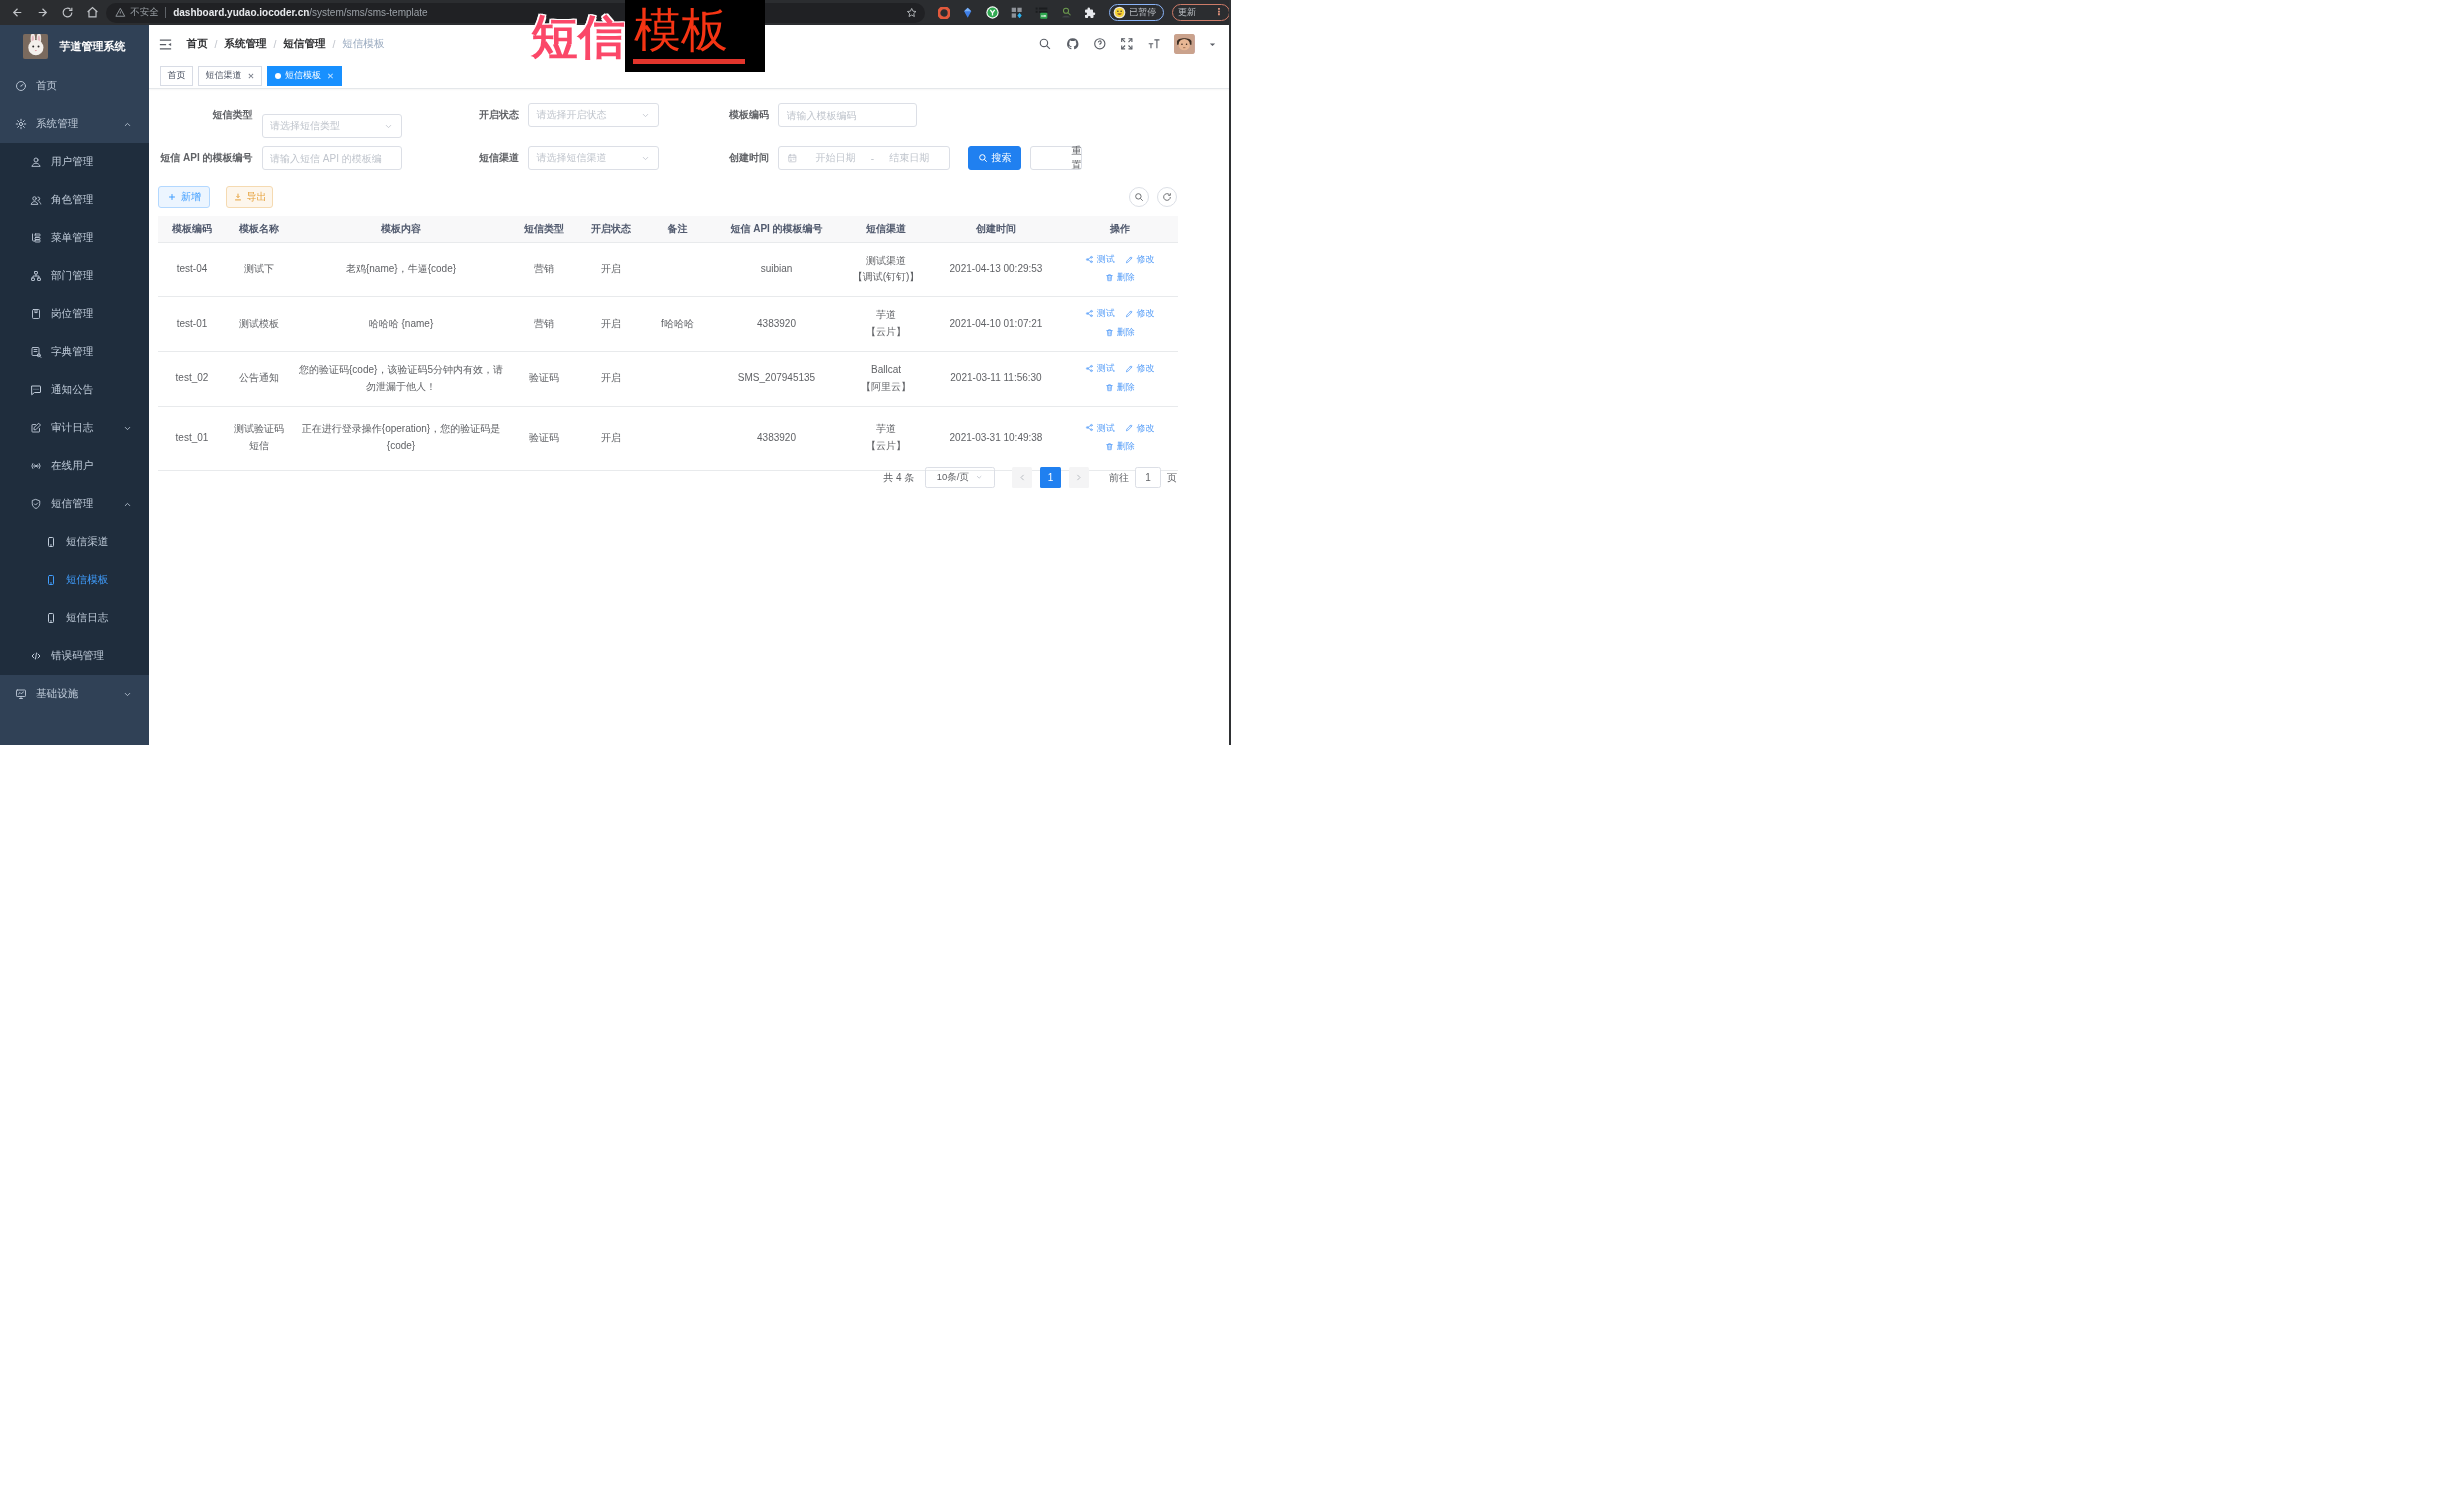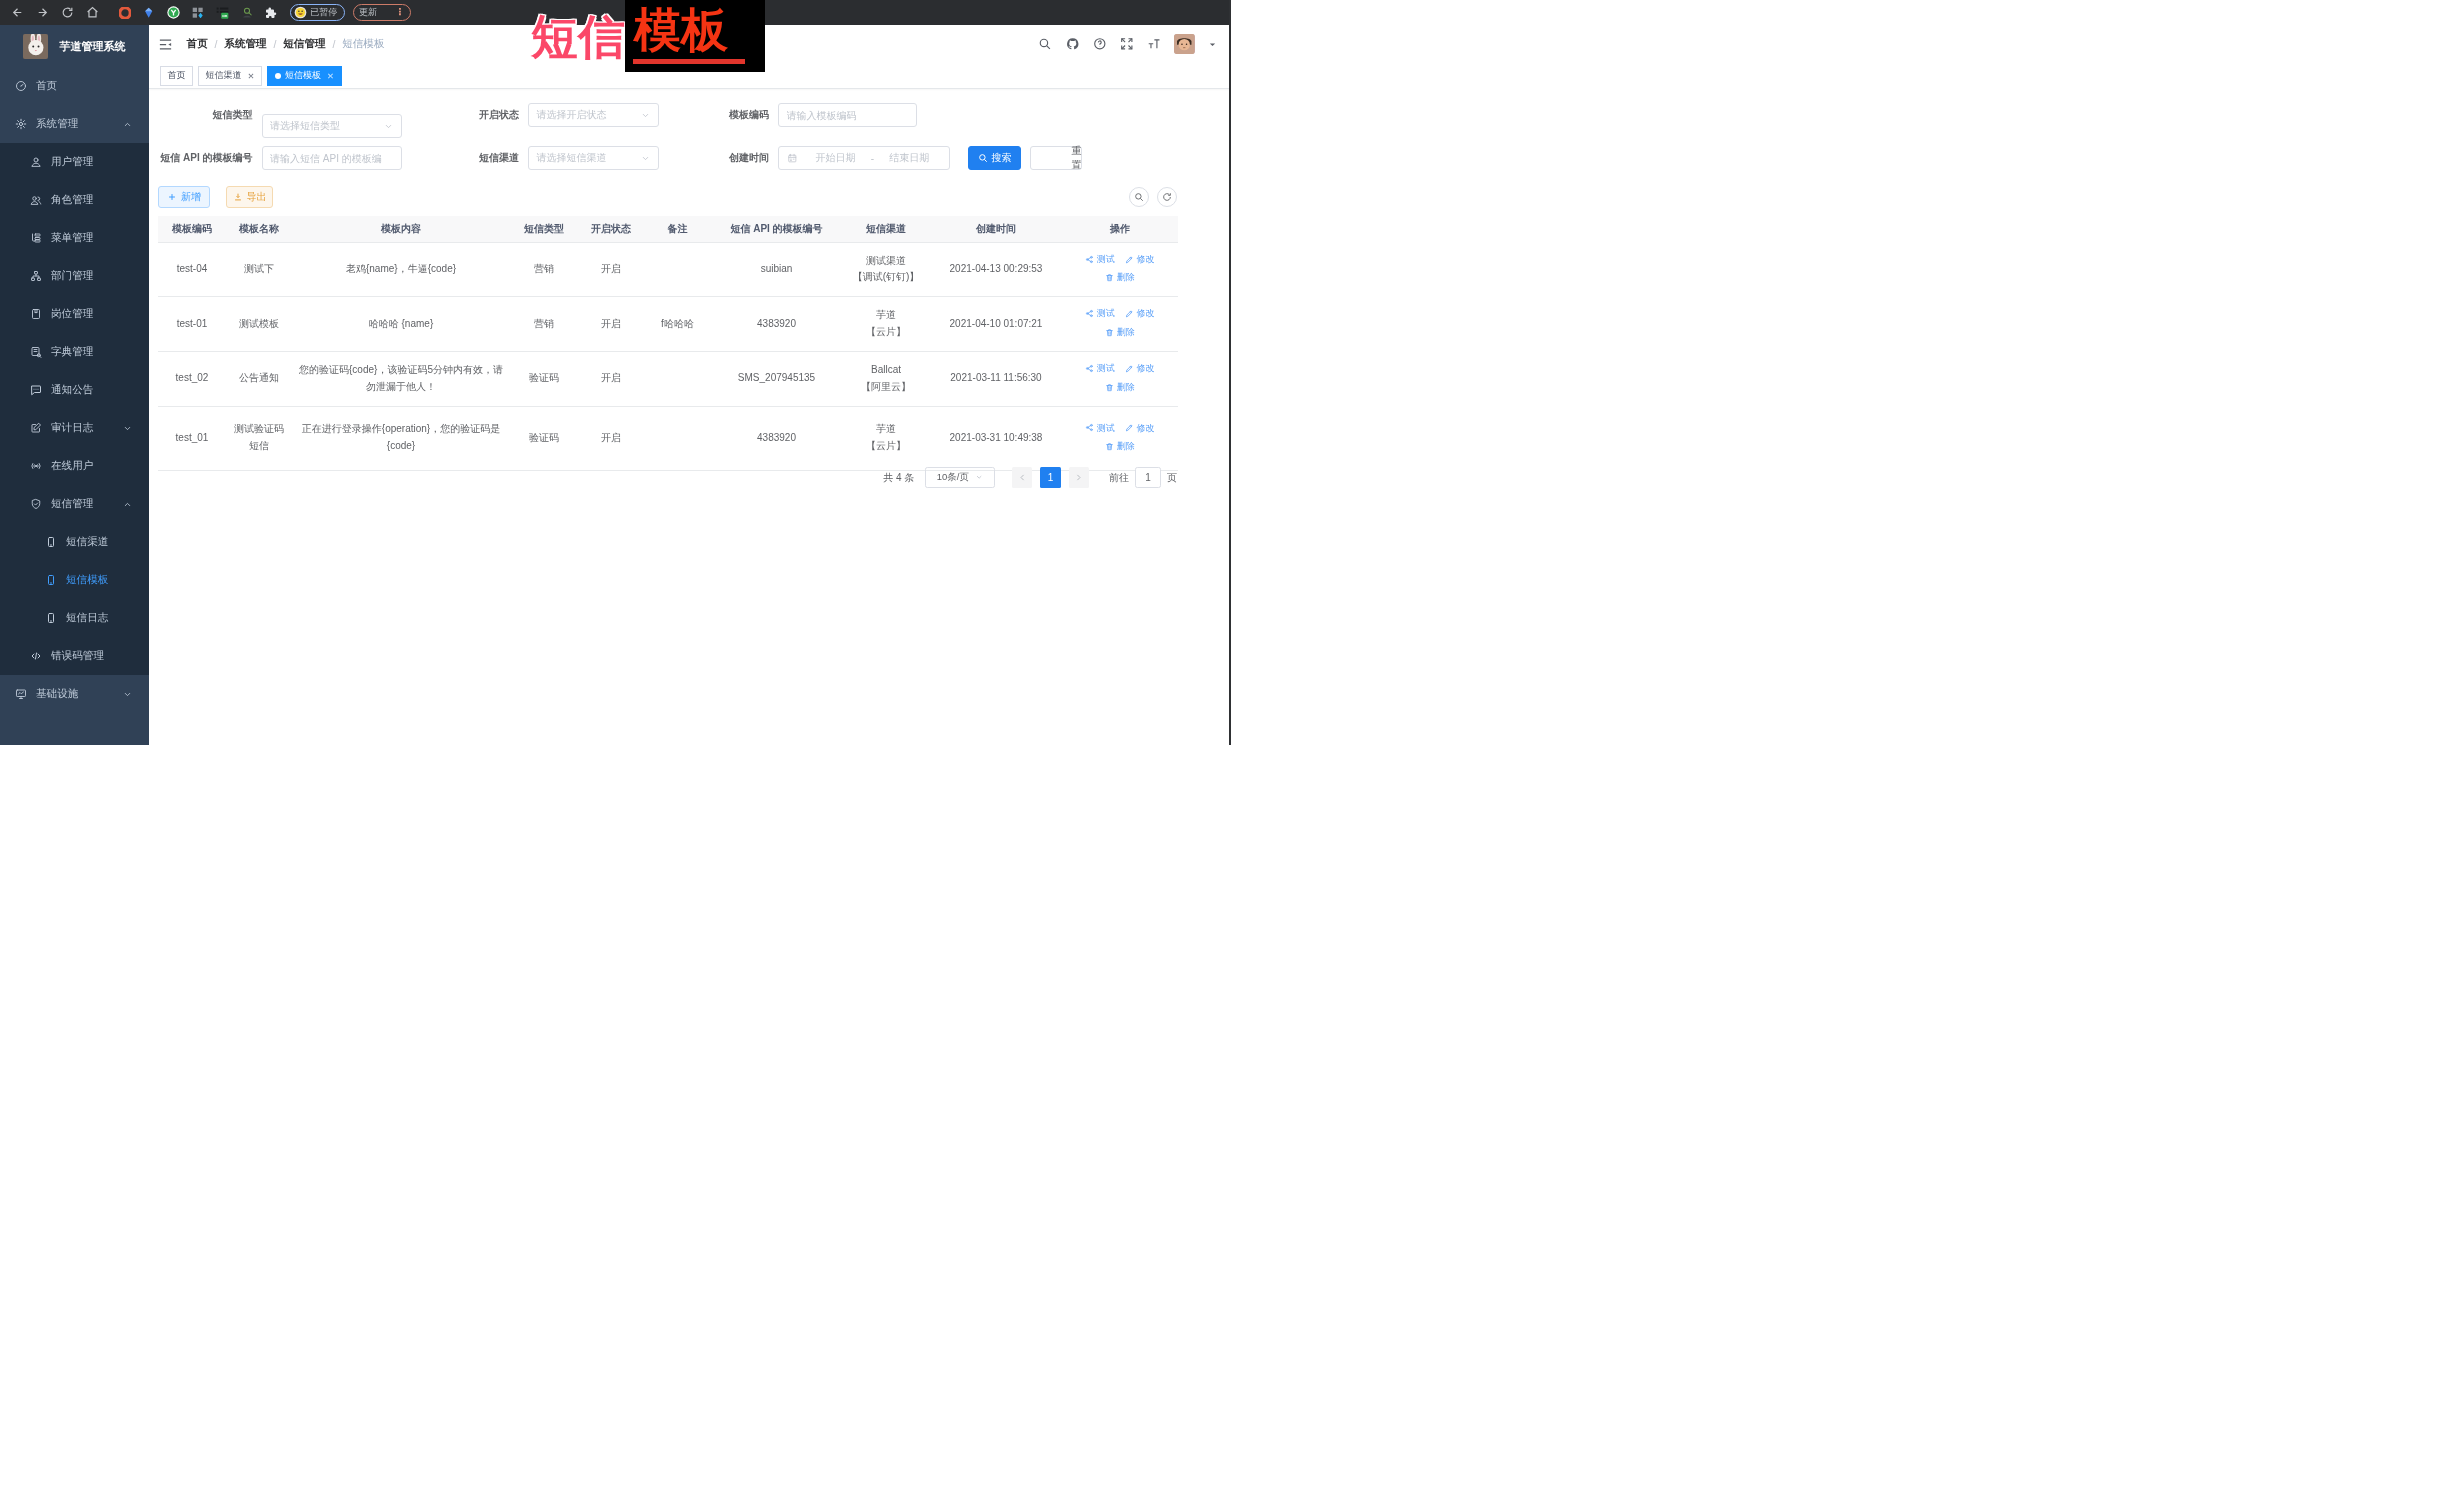--- a/index.html
+++ b/index.html
@@ -22,21 +22,21 @@
   .paused-pill { margin-left:12px; height:17.4px; border:1.5px solid #8ab4f8; border-radius:9px; display:flex; align-items:center; gap:3.8px; padding:0 6.8px 0 3px; color:#bdc1c6; font-size:9px; }
   .update-pill { margin-left:7.6px; height:17.4px; border:1.5px solid #cd7b68; border-radius:9px; display:flex; align-items:center; gap:18px; padding:0 5.3px; color:#bdc1c6; font-size:9px; }
   .kebab { letter-spacing:0; color:#e8967f; font-size:10px; font-weight:700; line-height:1; }
   .window-edge { position:absolute; right:0; top:0; width:2.3px; height:745px; background:#2f3134; z-index:6; }
 
   
   .annotation-overlay { position:absolute; left:531px; top:0; height:72px; z-index:9; display:flex; align-items:flex-end; pointer-events:none; }
   .anno-1 { font-size:47px; font-weight:700; color:#fb4768; line-height:70px;
             text-shadow:-1.5px -1.5px 0 #fff,1.5px -1.5px 0 #fff,-1.5px 1.5px 0 #fff,1.5px 1.5px 0 #fff,0 -1.5px 0 #fff,0 1.5px 0 #fff,-1.5px 0 0 #fff,1.5px 0 0 #fff; }
   .anno-box { display:inline-flex; align-items:flex-end; background:#000; width:140px; height:72px; padding:0 0 7.6px 7.6px; }
-  .anno-2 { font-size:47px; font-weight:700; color:#f53413; line-height:53px; border-bottom:5.3px solid #e2352c; padding:0 16.7px 3px 1.5px; }
+  .anno-2 { font-size:47px; font-weight:400; color:#f53413; line-height:53px; border-bottom:5.3px solid #e2352c; padding:0 16.7px 3px 1.5px; }
 
   
   .sidebar { position:absolute; left:0; top:25px; width:149px; height:720px; background:#304156; z-index:4; }
   .logo-row { height:42px; display:flex; align-items:center; padding-left:23px; gap:11.4px; }
   .logo-img { width:25px; height:25px; border-radius:2.3px; background:#6b5b50; overflow:hidden; flex:none; }
   .logo-title { color:#fff; font-size:11px; font-weight:700; }
   .menu-item { height:38px; display:flex; align-items:center; color:#bfcbd9; font-size:10.6px; cursor:pointer; position:relative; }
   .menu-item .mi-icon { width:12px; height:12px; flex:none; }
   .menu-item .mi-label { margin-left:9px; white-space:nowrap; }
   .menu-item.l1 { padding-left:15px; background:#304156; }
@@ -123,20 +123,37 @@
       </span>
     <span class="ic">
         <svg viewBox="0 0 24 24" fill="none" stroke="currentColor" stroke-width="2.2">
           <path d="M20 12a8 8 0 1 1-2.4-5.7"></path>
           <path d="M20 3v5h-5"></path>
         </svg>
       </span>
     <span class="ic">
         <svg viewBox="0 0 24 24" fill="none" stroke="currentColor" stroke-width="2.2">
           <path d="M3 11l9-8 9 8M5.5 9.5V20h13V9.5"></path>
+        </svg>
+      </span>
+  </div>
+  <div class="url-pill">
+    <span class="warn">
+        <svg viewBox="0 0 24 24" fill="none" stroke="currentColor" stroke-width="2">
+          <path d="M12 3L2 21h20z"></path>
+          <path d="M12 10v5M12 18v.5"></path>
+        </svg>
+      </span>
+    <span class="sec-label">不安全</span>
+    <span class="url-div"></span>
+    <span class="url-host">dashboard.yudao.iocoder.cn</span>
+      <span class="url-path">/system/sms/sms-template</span>
+    <span class="url-star">
+        <svg viewBox="0 0 24 24" fill="none" stroke="currentColor" stroke-width="1.8">
+          <path d="M12 3l2.7 5.8 6.3.7-4.7 4.3 1.3 6.2L12 16.9 6.4 20l1.3-6.2L3 9.5l6.3-.7z"></path>
         </svg>
       </span>
   </div>
   <div class="ext-row" id="ext-row">
       <span class="ext">
         <svg width="12" height="12" viewBox="0 0 16 16">
           <circle cx="8" cy="8" r="7" fill="none" stroke="#e2593c" stroke-width="4.2"></circle>
         </svg>
       </span>
       <span class="ext">

